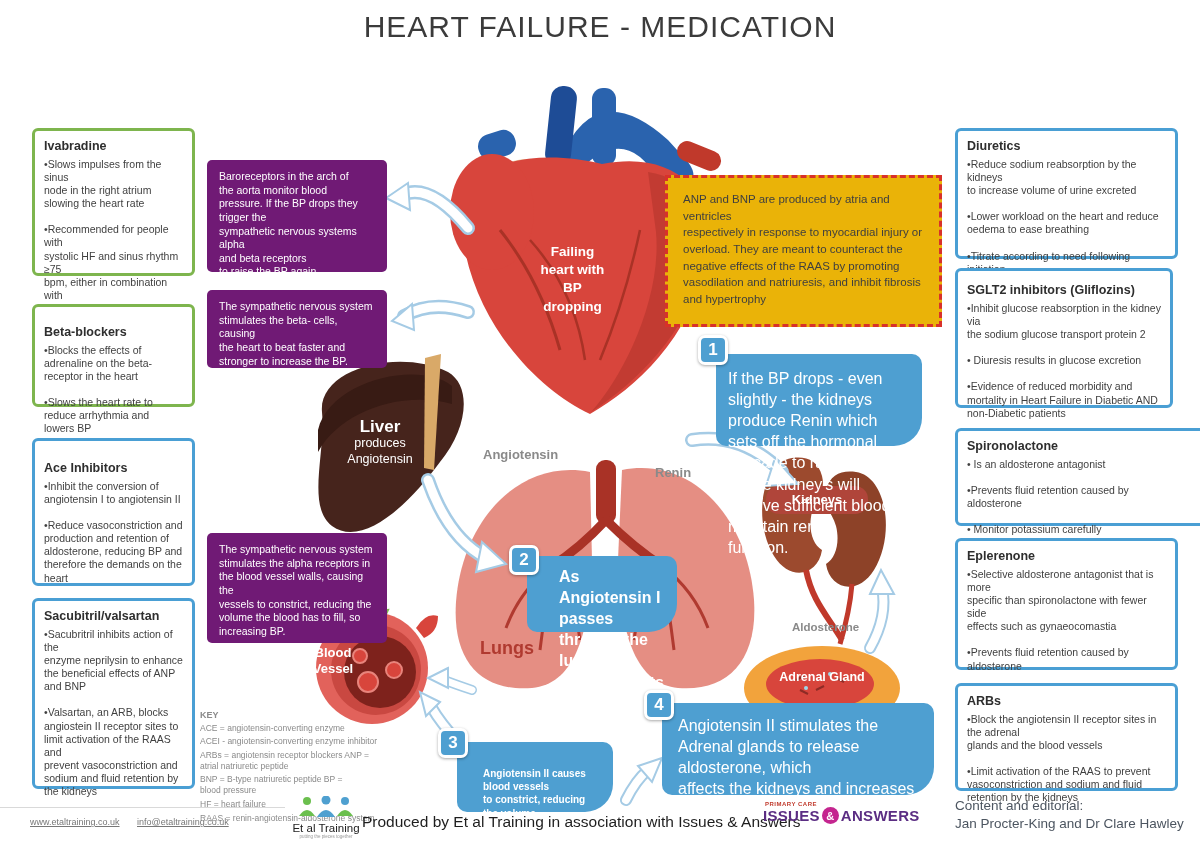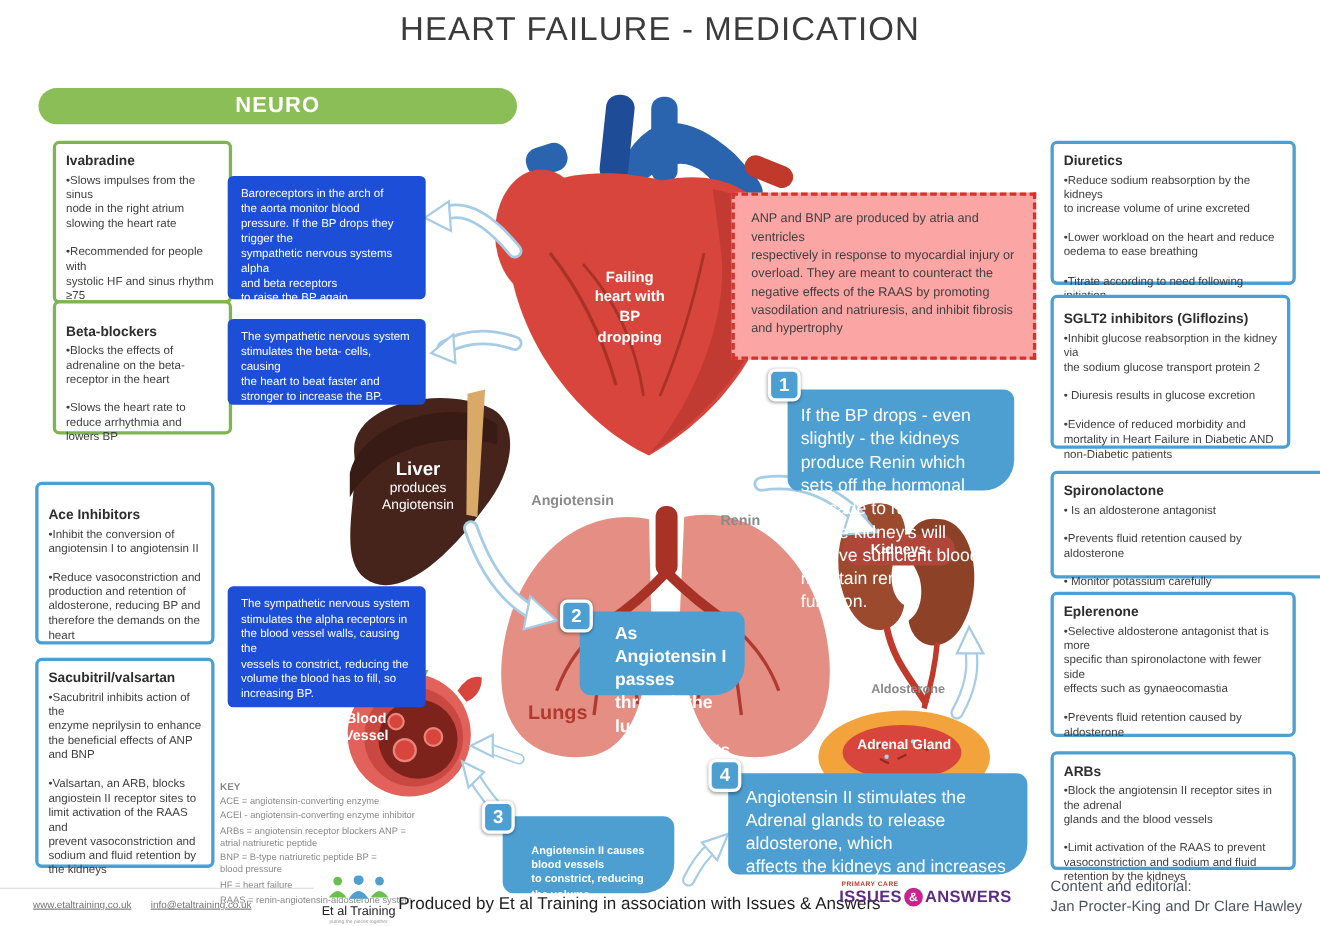--- a/index.html
+++ b/index.html
@@ -8,32 +8,32 @@
   .title{position:absolute;top:10px;left:0;width:100%;text-align:center;
          font-size:30px;letter-spacing:1px;color:#3b3b3b;font-weight:normal;}
   .pill{position:absolute;height:33px;border-radius:17px;color:#fff;font-weight:bold;
         font-size:20px;display:flex;align-items:center;justify-content:center;letter-spacing:1px;}
   .pill.green{background:#8cbe58;left:35px;top:80px;width:435px;}
   .pill.blue{background:#4fa0d0;left:745px;top:78px;width:430px;}
   .side-box{position:absolute;background:#fff;border-radius:6px;padding:8px 9px;
             font-size:10.5px;line-height:1.25;color:#3f3f3f;box-sizing:border-box;}
   .side-box h3{font-size:12.5px;margin:0 0 3px 0;color:#2e2e2e;}
   .pre{white-space:pre-line;}
-  .gb{border:3px solid #7eb54e;margin-left:16px;}
+  .gb{border:3px solid #7eb54e;}
   .bb{border:3px solid #4a9fd4;}
-  .green-callout{position:absolute;background:#1d4ed8;color:#fff;border-radius:5px;
+  .green-callout{position:absolute;background:#701a75;color:#fff;border-radius:5px;
                  padding:10px 12px;font-size:10.5px;line-height:1.3;white-space:pre-line;box-sizing:border-box;}
   .blue-callout{position:absolute;background:#4e9fd1;color:#fff;border-radius:10px;
                 border-bottom-right-radius:28px;padding:10px 12px;font-size:16px;
                 line-height:1.32;white-space:pre-line;box-sizing:border-box;}
   .num-badge{position:absolute;width:30px;height:30px;background:#4e9fd1;border:3px solid #fff;
              border-radius:7px;box-shadow:0 1px 3px rgba(0,0,0,.35);color:#fff;font-weight:bold;
              font-size:17px;display:flex;align-items:center;justify-content:center;box-sizing:border-box;}
   .anp{position:absolute;left:665px;top:175px;width:277px;height:152px;border:3px dashed #d8312a;
-       background:#fca5a5;padding:13px 15px;font-size:11.5px;line-height:1.45;color:#3f3f3f;
+       background:#eab308;padding:13px 15px;font-size:11.5px;line-height:1.45;color:#3f3f3f;
        white-space:pre-line;box-sizing:border-box;}
   .organ-label{position:absolute;color:#fff;font-weight:bold;text-align:center;white-space:pre-line;}
   .gray-label{position:absolute;color:#8a8a8a;font-weight:bold;}
   .key-block{position:absolute;left:200px;top:710px;width:200px;color:#8a8a8a;font-size:8.5px;line-height:1.3;}
   .key-block .kt{font-weight:bold;font-size:9px;margin-bottom:1px;}
   .key-block .kl{white-space:pre-line;margin-bottom:2.5px;}
   .flink{position:absolute;top:817px;font-size:9px;color:#777;text-decoration:underline;}
   .produced{position:absolute;left:362px;top:813px;font-size:15.5px;color:#1e1e1e;}
   .credit{position:absolute;left:955px;top:797px;font-size:13.5px;color:#4c5560;line-height:1.3;white-space:pre-line;}
   .etal{position:absolute;left:287px;top:796px;width:78px;text-align:center;}
@@ -163,35 +163,34 @@
       <g>
         <path d="M352 562 Q 372 592 374 616" stroke="#7eb54e" stroke-width="12" fill="none" stroke-linecap="round"></path>
         <path d="M352 562 Q 372 592 374 616" stroke="#ffffff" stroke-width="8" fill="none" stroke-linecap="round"></path>
         <polygon points="362,612 376,636 388,610" fill="#ffffff" stroke="#7eb54e" stroke-width="2"></polygon>
       </g>
     </g>
   </svg>
 
   <div class="title">HEART FAILURE - MEDICATION</div>
 
-  <div class="pill green">NEURO</div>
 
   <div class="side-box gb" style="left:32px;top:128px;width:163px;height:148px;">
     <h3>Ivabradine</h3>
     <div class="pre">•Slows impulses from the sinus
 node in the right  atrium
 slowing the heart  rate
 
 •Recommended for people with
 systolic HF and sinus  rhythm ≥75
 bpm, either in  combination with
 standard  therapy or if a beta-
 blocker is not tolerated</div>
   </div>
-  <div class="side-box gb" style="left:32px;top:273px;width:163px;height:122px;padding-top:18px;">
+  <div class="side-box gb" style="left:32px;top:304px;width:163px;height:103px;padding-top:18px;">
     <h3>Beta-blockers</h3>
     <div class="pre">•Blocks the effects of
 adrenaline on the beta-
 receptor in the heart
 
 •Slows the heart rate to
 reduce arrhythmia and
 lowers BP</div>
   </div>
   <div class="side-box bb" style="left:32px;top:438px;width:163px;height:148px;padding-top:20px;">

